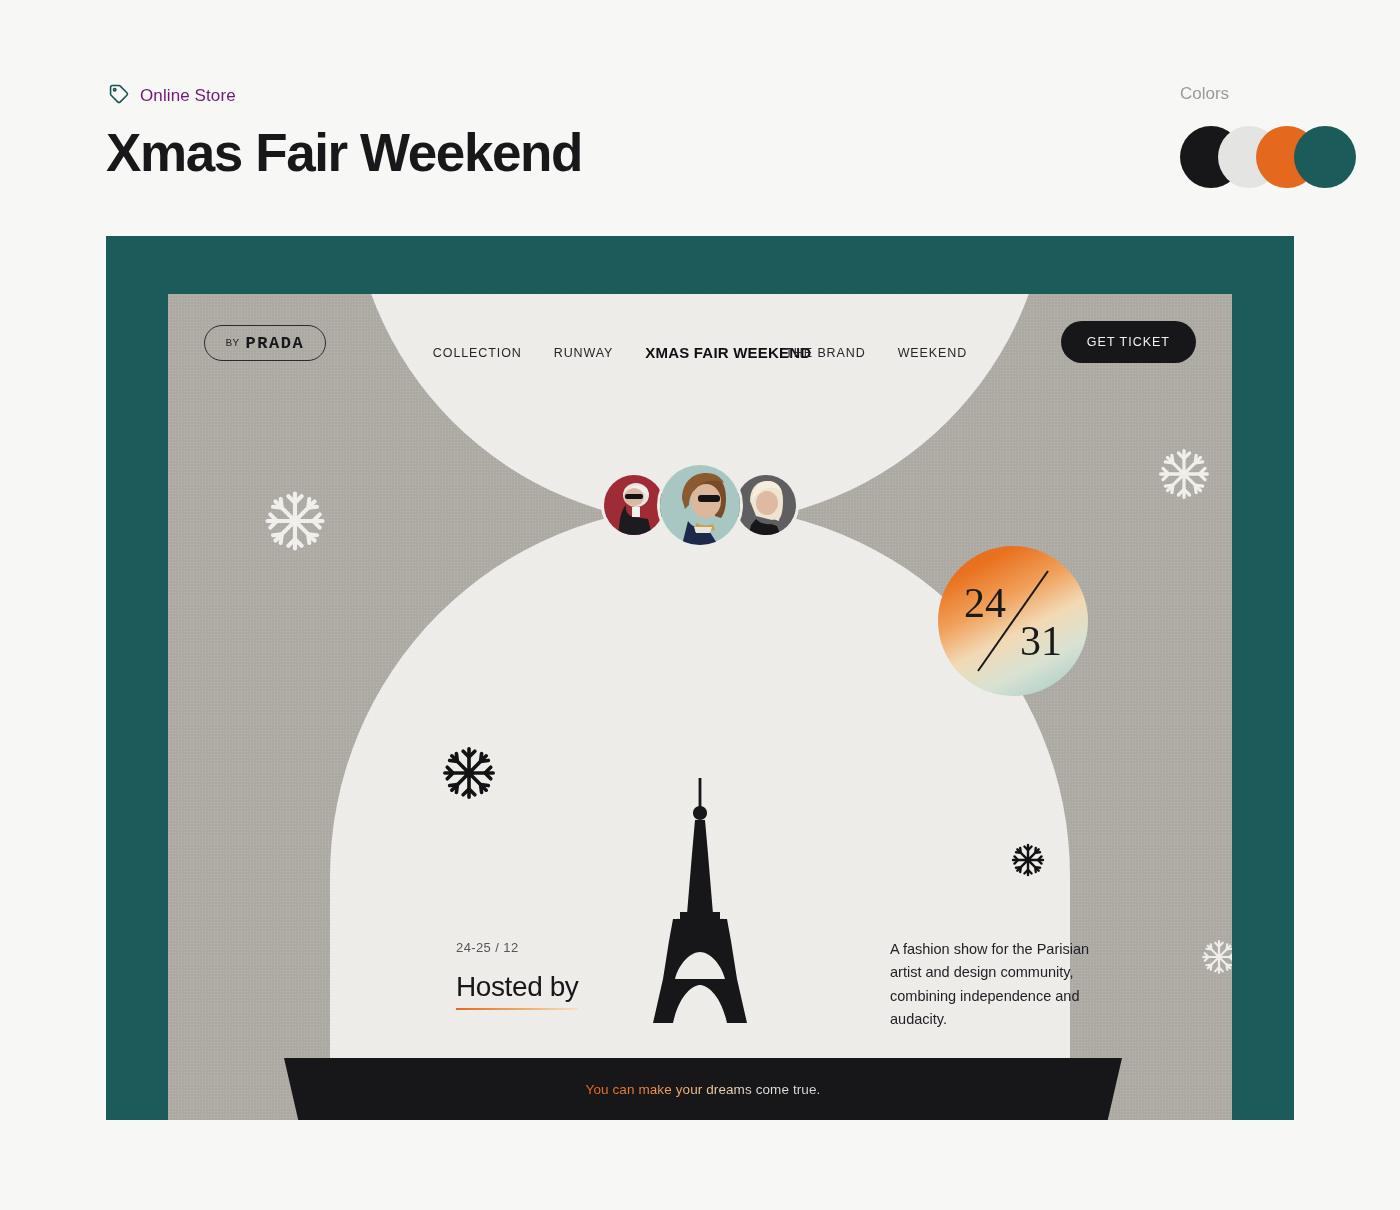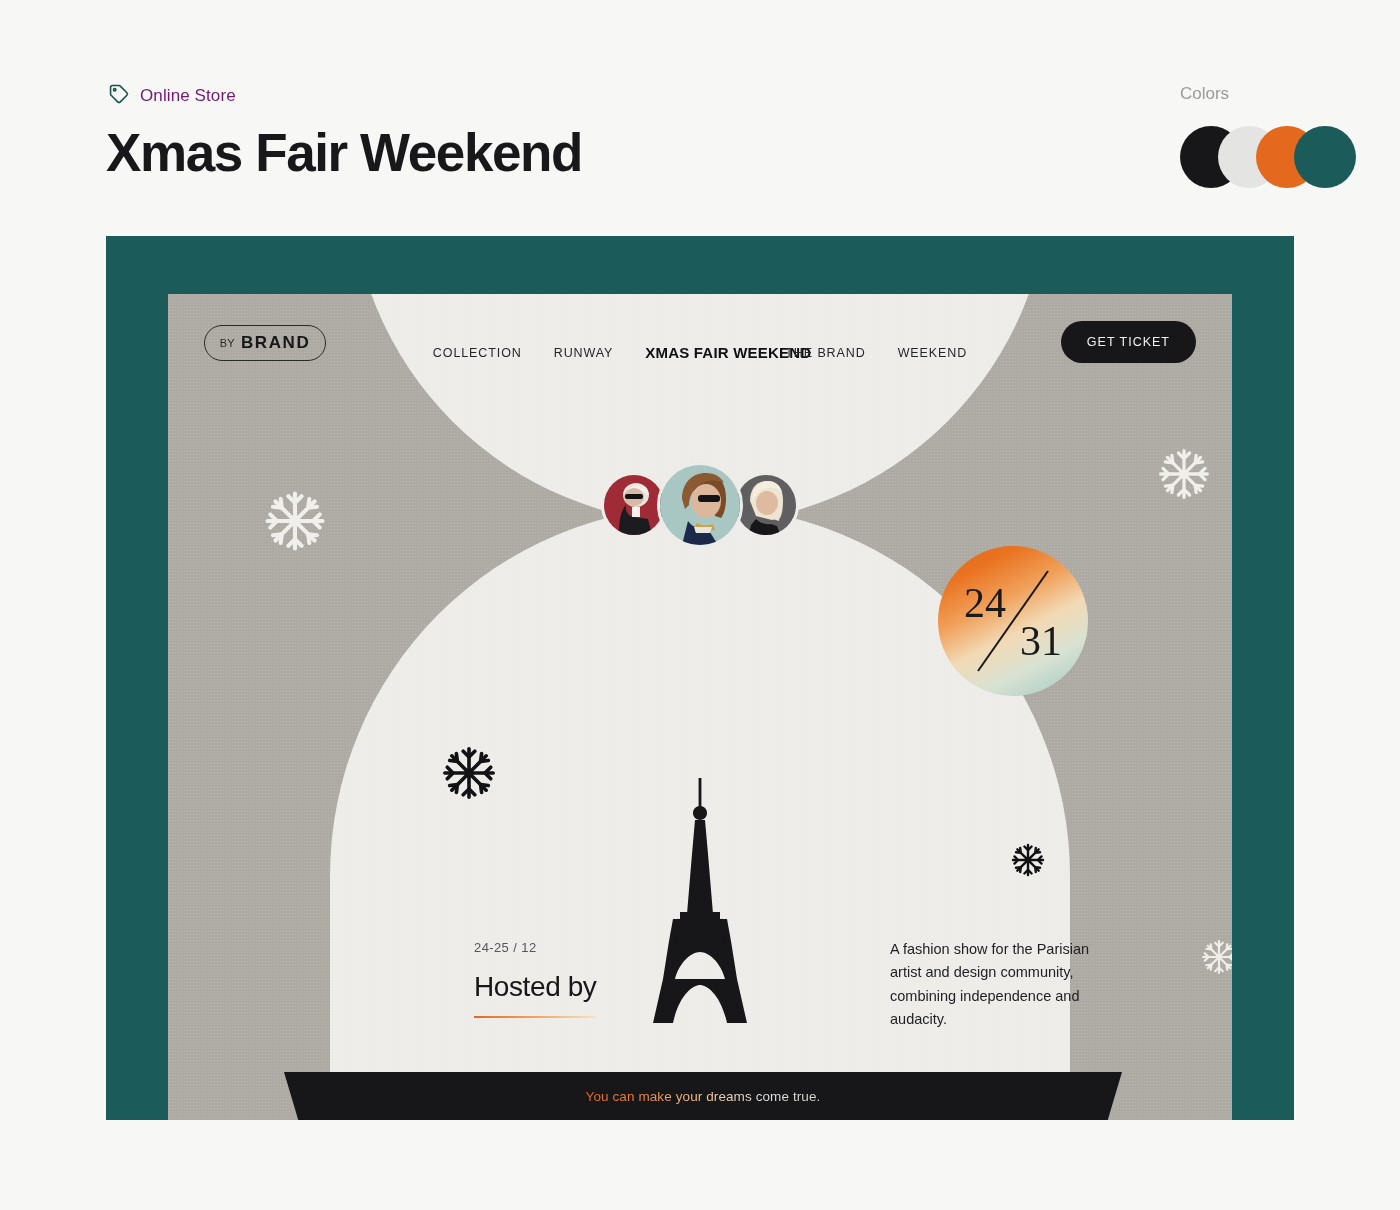--- a/index.html
+++ b/index.html
@@ -86,21 +86,21 @@
   
   .nav {
     position: absolute; left: 0; top: 0; width: 1064px; height: 110px;
     display: flex; align-items: center;
   }
   .brand-pill {
     position: absolute; left: 36px; top: 31px;
     width: 122px; height: 36px; border: 1.4px solid #2A2A2A;
     border-radius: 19px;
     display: flex; align-items: center; justify-content: center; gap: 6px;
-    font-family: Liberation Sans, sans-serif;
+    font-family: Liberation Mono, monospace;
   }
   .brand-by { font-size: 11px; color: #2A2A2A; letter-spacing: .3px; }
   .brand-name {
     font-size: 17px; font-weight: bold; color: #17171A; letter-spacing: 1.6px;
   }
 
   .nav-links {
     position: absolute; left: 50%; top: 0; transform: translateX(-50%);
     height: 110px; display: flex; align-items: center; gap: 32px;
   }
@@ -175,46 +175,46 @@
   .hero-line .slashed::after {
     content: ""; position: absolute; left: 50%; top: 50%;
     width: 2.2px; height: 82px; background: #121214;
     transform: translate(-50%,-50%) rotate(34deg);
   }
 
   
   .flake { position: absolute; z-index: 4; }
 
   
-  .info-left { position: absolute; left: 288px; top: 646px; z-index: 6; margin-left: 18px; }
+  .info-left { position: absolute; left: 288px; top: 646px; z-index: 6; }
   .info-date { font-size: 13px; color: #55555A; letter-spacing: .4px; }
   .hosted {
     margin-top: 16px; font-size: 28px; color: #17171A; line-height: 1.17;
     letter-spacing: -.4px;
   }
   .hosted span {
-    display: block; padding-bottom: 12px;
+    display: block; padding-bottom: 4px;
     border-bottom: 2.5px solid;
     border-image: linear-gradient(90deg,#E4681E,#F0A45E,#F6E2C8) 1;
     width: max-content;
   }
   .hosted span + span { margin-top: 6px; }
 
   .info-right {
     position: absolute; left: 722px; top: 644px; width: 210px;
     font-size: 14.5px; line-height: 1.62; color: #222226; z-index: 6;
   }
 
   
   .eiffel {
     position: absolute; left: 50%; transform: translateX(-50%);
     bottom: 58px; z-index: 5;
   }
   .base {
-    position: absolute; left: 116px; bottom: 0; width: 838px; height: 48px;
+    position: absolute; left: 116px; bottom: 0; width: 838px; height: 62px;
     background: #171719; z-index: 6;
     clip-path: polygon(0 0, 100% 0, 98.3% 100%, 1.7% 100%);
     display: flex; align-items: center; justify-content: center;
   }
   .ticker {
     font-size: 13.5px; letter-spacing: .1px;
     background: linear-gradient(90deg,#E4681E 0%,#EE8B3C 26%,#F6C89A 50%,#E8E6E2 74%,#DCDAD6 100%);
     -webkit-background-clip: text; background-clip: text; color: transparent;
   }
 </style>
@@ -250,21 +250,21 @@
   <div class="poster-inner">
 
     <div class="arch-top"></div>
     <div class="arch-main"></div>
     <div class="grain"></div>
 
     <div class="nav">
 
       <div class="brand-pill">
         <span class="brand-by">BY</span>
-        <span class="brand-name">BRAND</span>
+        <span class="brand-name">PRADA</span>
       </div>
 
       <nav class="nav-links">
         <a class="nav-link">COLLECTION</a>
         <a class="nav-link">RUNWAY</a>
         <a class="nav-link active">XMAS FAIR WEEKEND</a>
         <a class="nav-link">THE BRAND</a>
         <a class="nav-link">WEEKEND</a>
       </nav>
 

